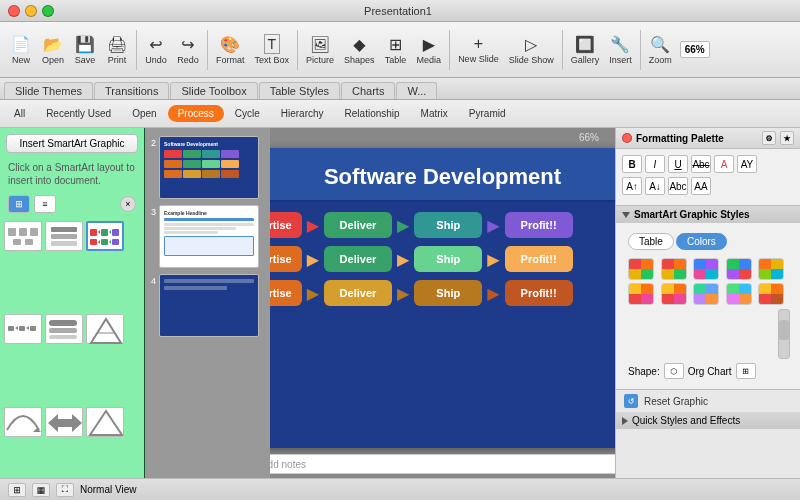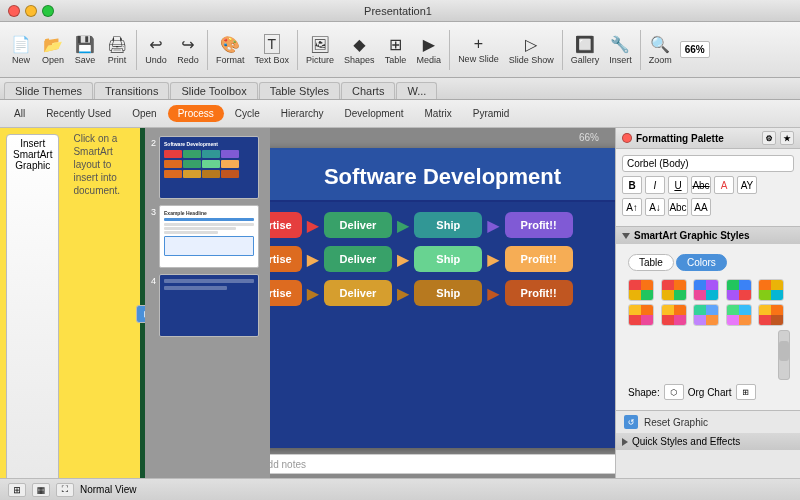--- a/index.html
+++ b/index.html
@@ -88,24 +88,24 @@
 
     
     .main-area {
       display: flex;
       height: calc(500px - 22px - 56px - 22px - 28px);
     }
 
     
     .left-panel {
       width: 145px;
-      background: #fde047;
-      border-right: 5px solid #14532d;
-      display: flex;
-      flex-direction: row;
+      background: #86efac;
+      border-right: 1px solid #14532d;
+      display: flex;
+      flex-direction: column;
     }
     .insert-smartart-btn {
       margin: 6px 6px 4px 6px;
       background: linear-gradient(to bottom, #fff, #e8e8e8);
       border: 1px solid #bbb;
       border-radius: 4px;
       padding: 3px 6px;
       font-size: 10px;
       cursor: pointer;
       text-align: center;
@@ -418,21 +418,21 @@
     <div class="ribbon-tab">W...</div>
   </div>
 
   <div class="smartart-ribbon">
     <div class="sa-tab">All</div>
     <div class="sa-tab">Recently Used</div>
     <div class="sa-tab">Open</div>
     <div class="sa-tab active">Process</div>
     <div class="sa-tab">Cycle</div>
     <div class="sa-tab">Hierarchy</div>
-    <div class="sa-tab">Development</div>
+    <div class="sa-tab">Relationship</div>
     <div class="sa-tab">Matrix</div>
     <div class="sa-tab">Pyramid</div>
   </div>
 
   <div class="main-area">
 
     <div class="left-panel">
       <div class="insert-smartart-btn">Insert SmartArt Graphic</div>
       <div class="insert-hint">Click on a SmartArt layout to insert into document.</div>
       <div style="display:flex; align-items:center; gap:4px; padding: 4px 8px;">
@@ -627,23 +627,20 @@
         <div class="win-btn win-close" style="width:10px;height:10px;"></div>
         <span>Formatting Palette</span>
         <div style="margin-left:auto; display:flex; gap:4px;">
           <div style="width:14px;height:14px;border:1px solid #bbb;background:#eee;border-radius:2px;cursor:pointer;font-size:8px;display:flex;align-items:center;justify-content:center;">⚙</div>
           <div style="width:14px;height:14px;border:1px solid #bbb;background:#eee;border-radius:2px;cursor:pointer;font-size:8px;display:flex;align-items:center;justify-content:center;">★</div>
         </div>
       </div>
 
       <div class="palette-section">
         <div class="palette-section-content">
-          <div class="font-row">
-            <div class="font-name-box">Corbel (Body)</div>
-          </div>
           <div class="format-btns">
             <div class="format-btn">
                 <b>B</b>
               </div>
             <div class="format-btn">
                 <i>I</i>
               </div>
             <div class="format-btn">
                 <u>U</u>
               </div>

